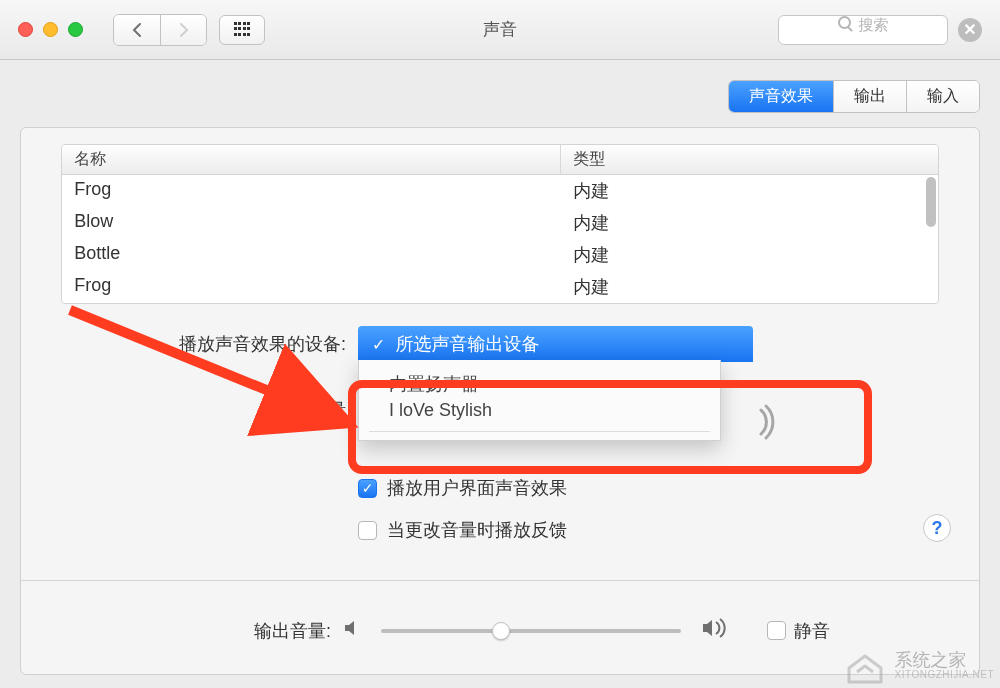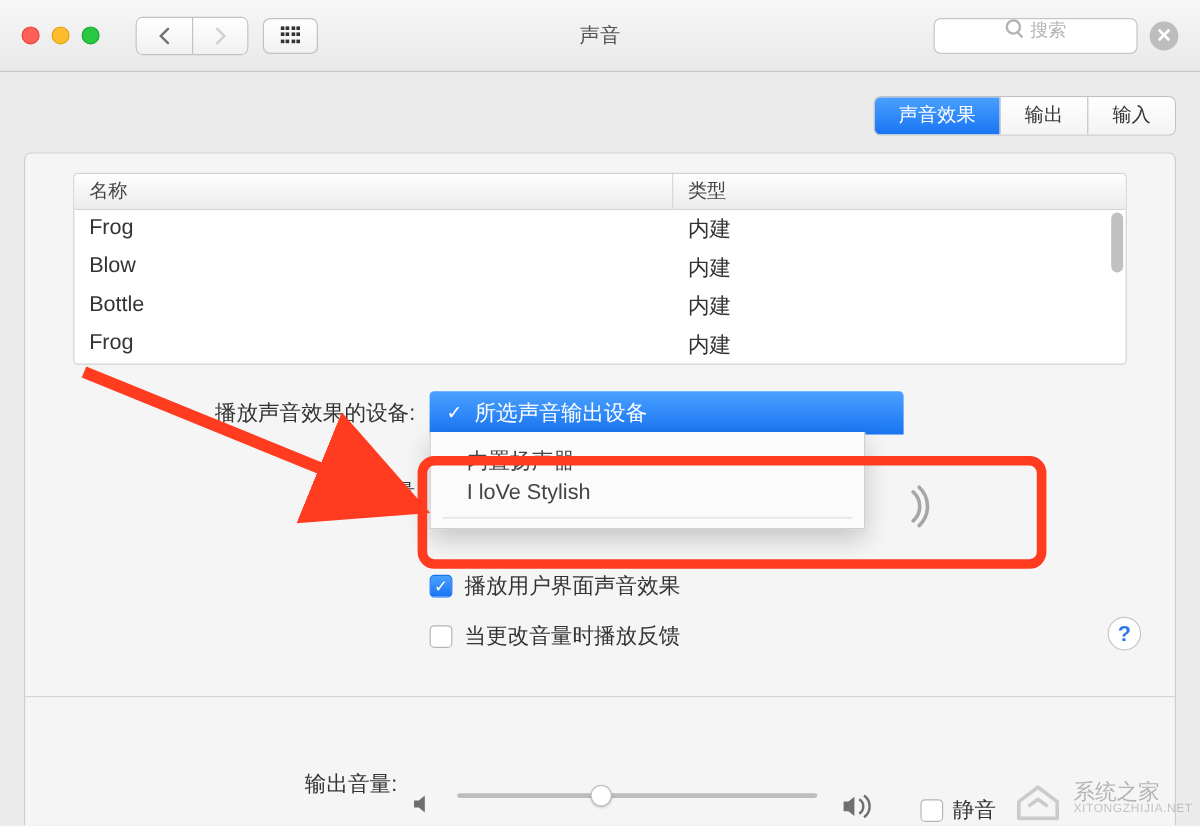--- a/index.html
+++ b/index.html
@@ -261,21 +261,21 @@
   .divider {
     height: 1px;
     background: #d4d4d4;
     margin: 20px -22px 0 -22px;
   }
   .volume-row {
     margin-top: 18px;
     display: flex; align-items: center;
   }
   .slider-wrap {
-    display: flex; gap: 20px; margin-top: 44px;
+    display: flex; align-items:center; gap: 20px;
   }
   .speaker-icon { font-size: 20px; color:#666; }
   .slider {
     width: 300px; height: 4px; background:#bdbdbd;
     position: relative; border-radius:2px;
   }
   .slider-knob {
     position: absolute; top: 50%; left: 40%;
     transform: translate(-50%,-50%);
     width: 18px; height: 18px; border-radius:50%;

